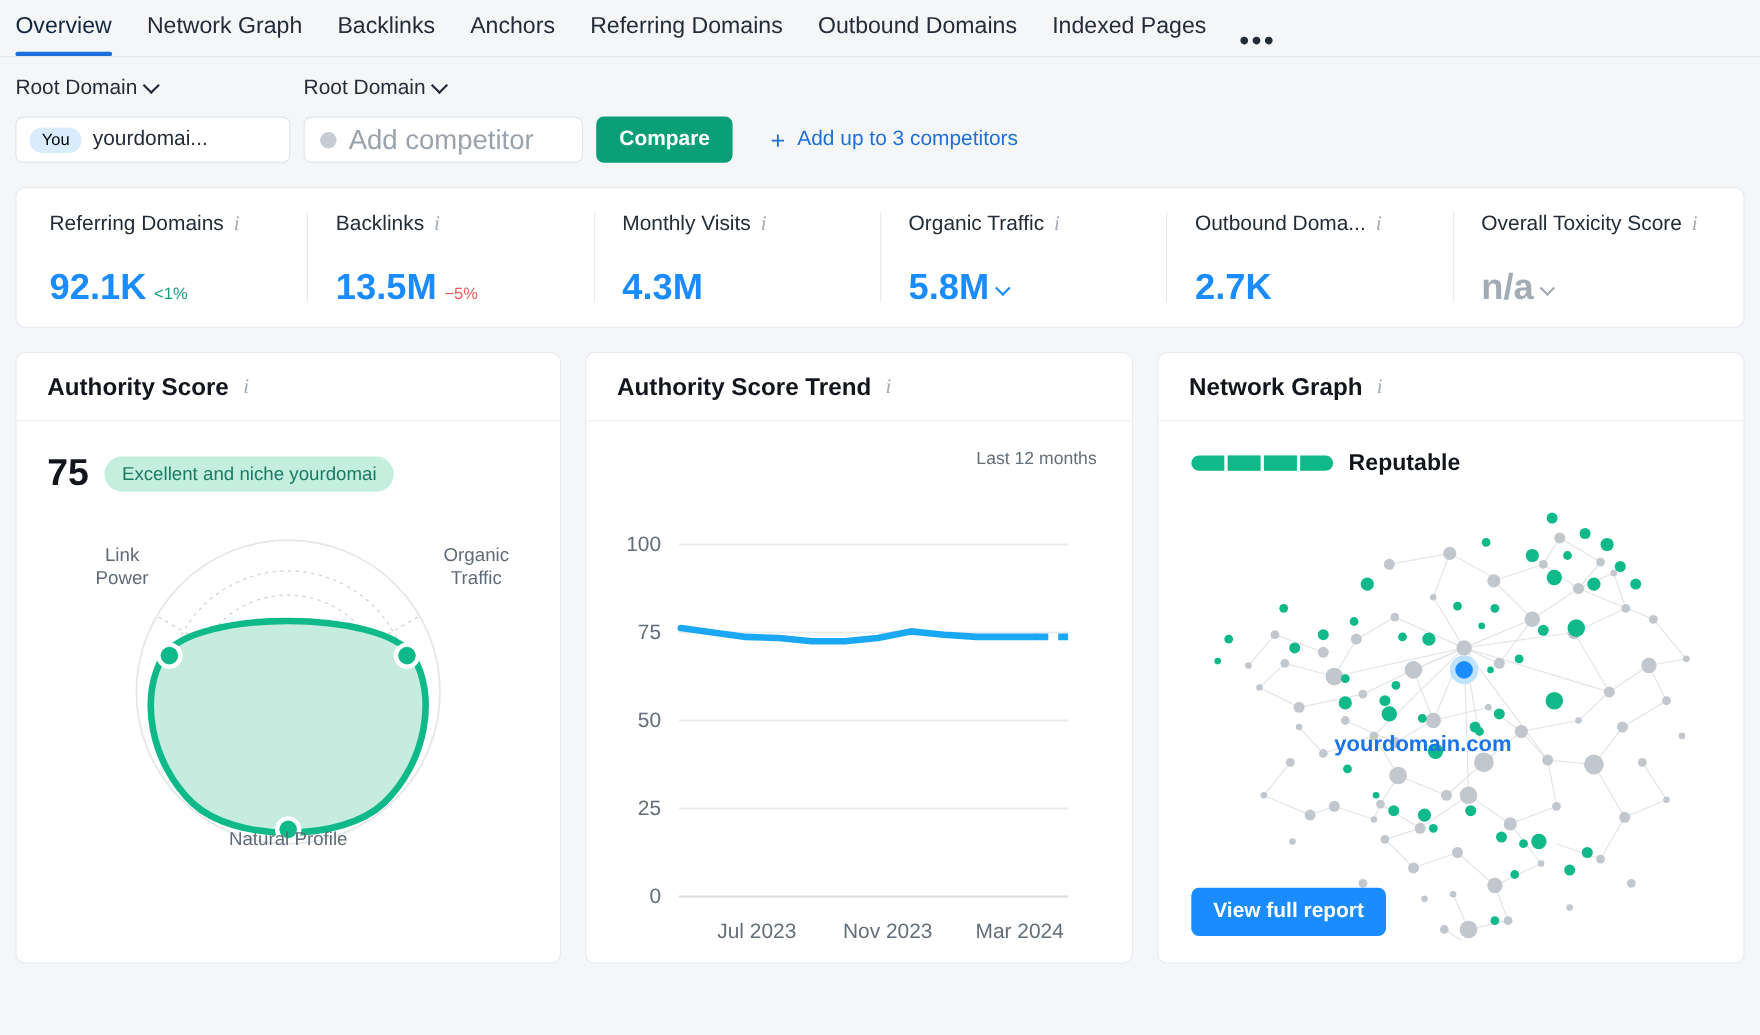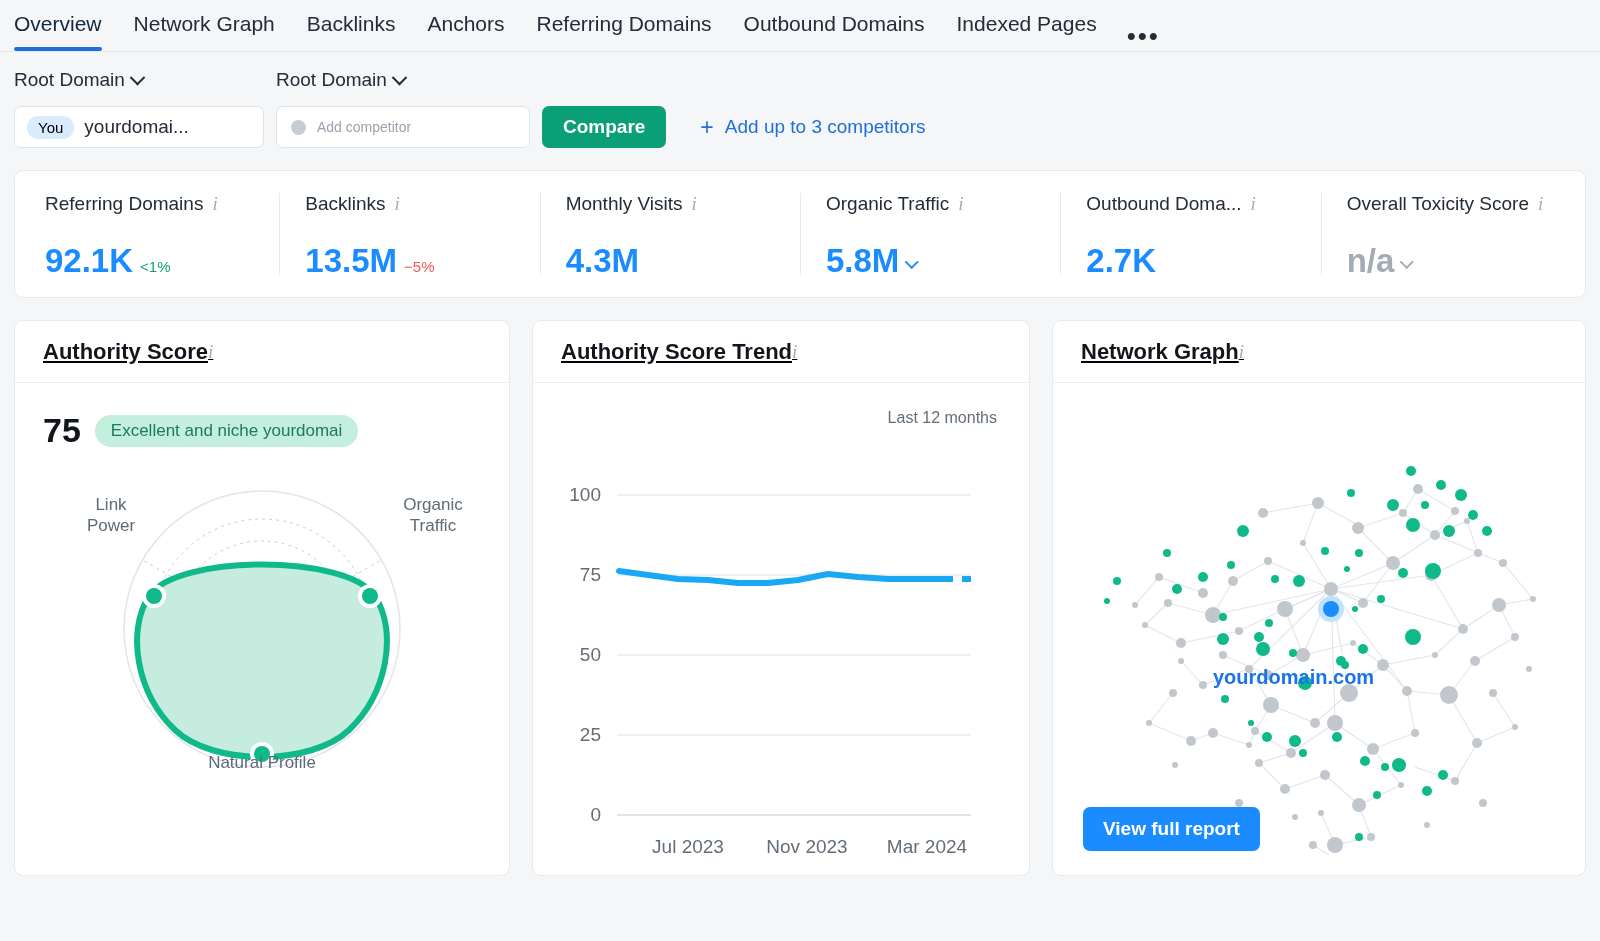--- a/index.html
+++ b/index.html
@@ -103,21 +103,21 @@
   .competitor-box {
     width: 254px; height: 42px;
     background: #fff;
     border: 1px solid #dfe3e8;
     border-radius: 7px;
     display: flex; align-items: center;
     padding: 0 14px; gap: 11px;
     cursor: text;
   }
   .grey-dot { width: 15px; height: 15px; border-radius: 50%; background: #c7ccd3; flex:0 0 auto;}
-  .ph { font-size: 14px; color: #9aa3ad; }
+  .ph { font-size: 25px; color: #9aa3ad; }
   .compare-btn {
     background: #0b9f78;
     color: #fff;
     font-size: 19px; font-weight: bold;
     border: none; border-radius: 7px;
     height: 42px; padding: 0 21px;
     cursor: pointer;
   }
   .addmore {
     display: flex; align-items: center; gap: 11px;
@@ -194,23 +194,22 @@
     display: flex;
     flex-direction: column;
     overflow: hidden;
   }
   .card.c1 { width: 496px; }
   .card.c2 { width: 498px; }
   .card.c3 { flex: 1 1 auto; }
   .card-head {
     height: 62px;
     border-bottom: 1px solid #eceff2;
-    display: flex; align-items: center; 
+    display: flex; align-items: center; gap: 13px;
     padding: 0 28px;
-    text-decoration: underline;
   }
   .card-title { font-size: 22px; font-weight: bold; color: #12161c; }
   .card-body { flex: 1 1 auto; position: relative; }
 
   
   .as-row {
     display: flex; align-items: center; gap: 14px;
     padding: 28px 28px 0 28px;
   }
   .as-num { font-size: 34px; font-weight: bold; color: #12161c; }
@@ -460,20 +459,29 @@
       </svg>
     </div>
   </div>
 
   <div class="card c3">
     <div class="card-head">
       <span class="card-title">Network Graph</span>
       <span class="info-i">i</span>
     </div>
     <div class="card-body">
+      <div class="rep-row">
+        <span class="rep-bar">
+          <span class="rep-seg"></span>
+          <span class="rep-seg"></span>
+          <span class="rep-seg"></span>
+          <span class="rep-seg"></span>
+        </span>
+        <span class="rep-lbl">Reputable</span>
+      </div>
 
       <div class="net-wrap">
         <svg width="520" height="470" viewBox="0 0 520 470" style="position:absolute;left:10px;top:10px">
           <g stroke="#e2e5e8" stroke-width="1.1" fill="none">
             <path d="M295 135 L340 120 L372 142 L330 170 Z"></path>
             <path d="M340 120 L355 96 L392 118 L372 142"></path>
             <path d="M372 142 L404 128 L415 160 L368 182"></path>
             <path d="M330 170 L300 210 L268 196 L240 150"></path>
             <path d="M268 196 L205 168 L170 188 L150 222"></path>
             <path d="M150 222 L105 210 L82 232 L118 250"></path>

